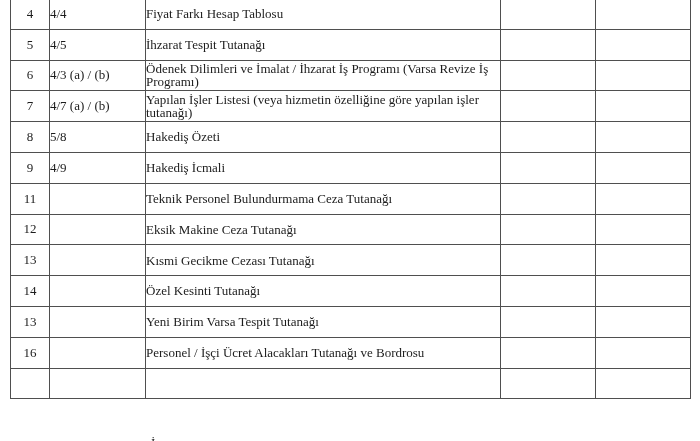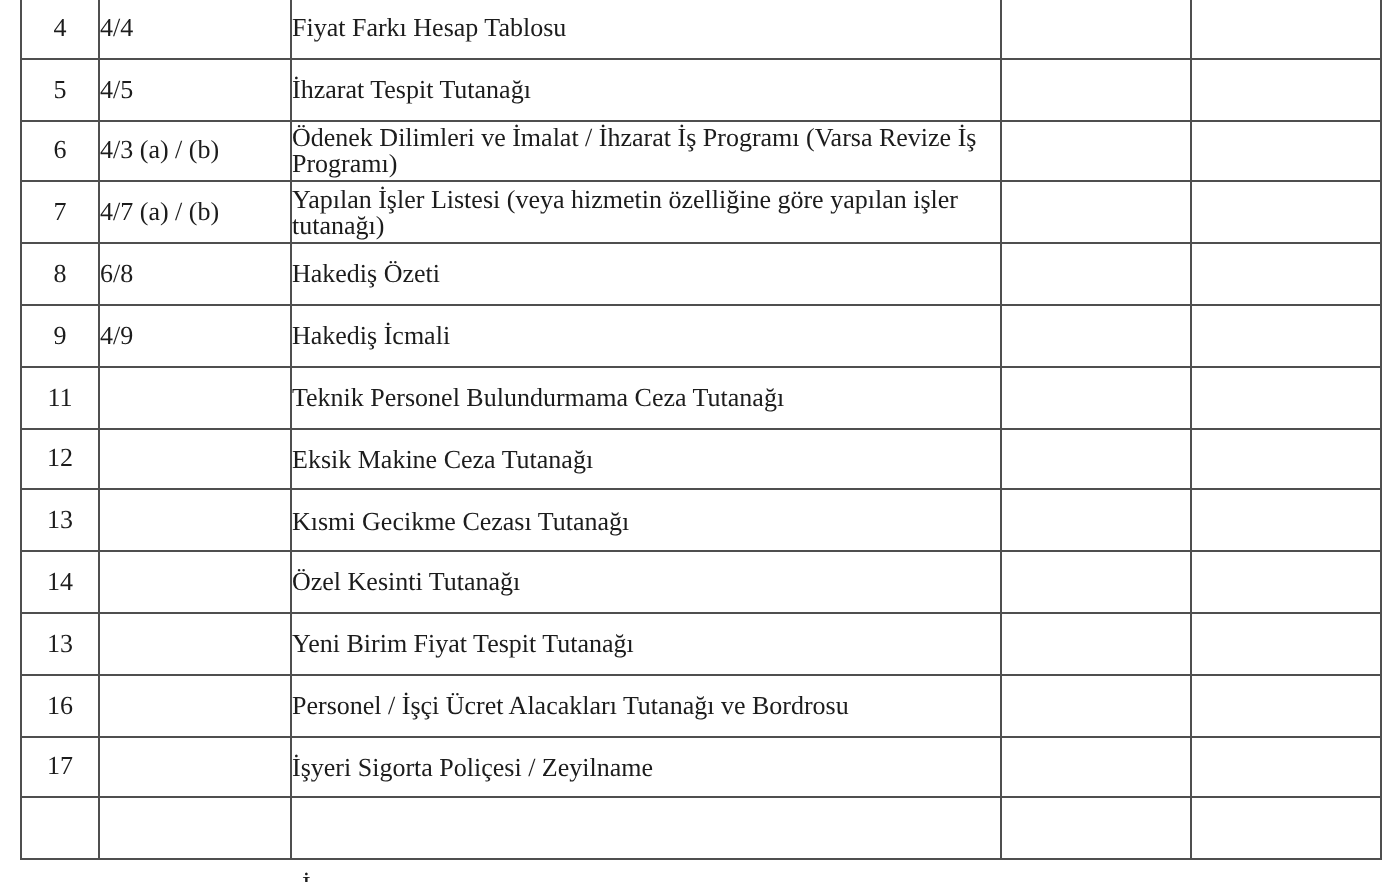--- a/index.html
+++ b/index.html
@@ -102,21 +102,21 @@
       </tr>
       <tr>
         <td class="c-no">7</td>
         <td class="c-code">4/7 (a) / (b)</td>
         <td class="c-desc">Yapılan İşler Listesi (veya hizmetin özelliğine göre yapılan işler tutanağı)</td>
         <td class="c-x"></td>
         <td class="c-x"></td>
       </tr>
       <tr>
         <td class="c-no">8</td>
-        <td class="c-code">6/8</td>
+        <td class="c-code">5/8</td>
         <td class="c-desc">Hakediş Özeti</td>
         <td class="c-x"></td>
         <td class="c-x"></td>
       </tr>
       <tr>
         <td class="c-no">9</td>
         <td class="c-code">4/9</td>
         <td class="c-desc">Hakediş İcmali</td>
         <td class="c-x"></td>
         <td class="c-x"></td>
@@ -145,35 +145,28 @@
       <tr>
         <td class="c-no">14</td>
         <td class="c-code"></td>
         <td class="c-desc">Özel Kesinti Tutanağı</td>
         <td class="c-x"></td>
         <td class="c-x"></td>
       </tr>
       <tr>
         <td class="c-no">13</td>
         <td class="c-code"></td>
-        <td class="c-desc">Yeni Birim Fiyat Tespit Tutanağı</td>
+        <td class="c-desc">Yeni Birim Varsa Tespit Tutanağı</td>
         <td class="c-x"></td>
         <td class="c-x"></td>
       </tr>
       <tr>
         <td class="c-no">16</td>
         <td class="c-code"></td>
         <td class="c-desc">Personel / İşçi Ücret Alacakları Tutanağı ve Bordrosu</td>
-        <td class="c-x"></td>
-        <td class="c-x"></td>
-      </tr>
-      <tr>
-        <td class="c-no">17</td>
-        <td class="c-code"></td>
-        <td class="c-desc">İşyeri Sigorta Poliçesi / Zeyilname</td>
         <td class="c-x"></td>
         <td class="c-x"></td>
       </tr>
       <tr>
         <td class="c-no"></td>
         <td class="c-code"></td>
         <td class="c-desc"></td>
         <td class="c-x"></td>
         <td class="c-x"></td>
       </tr>

